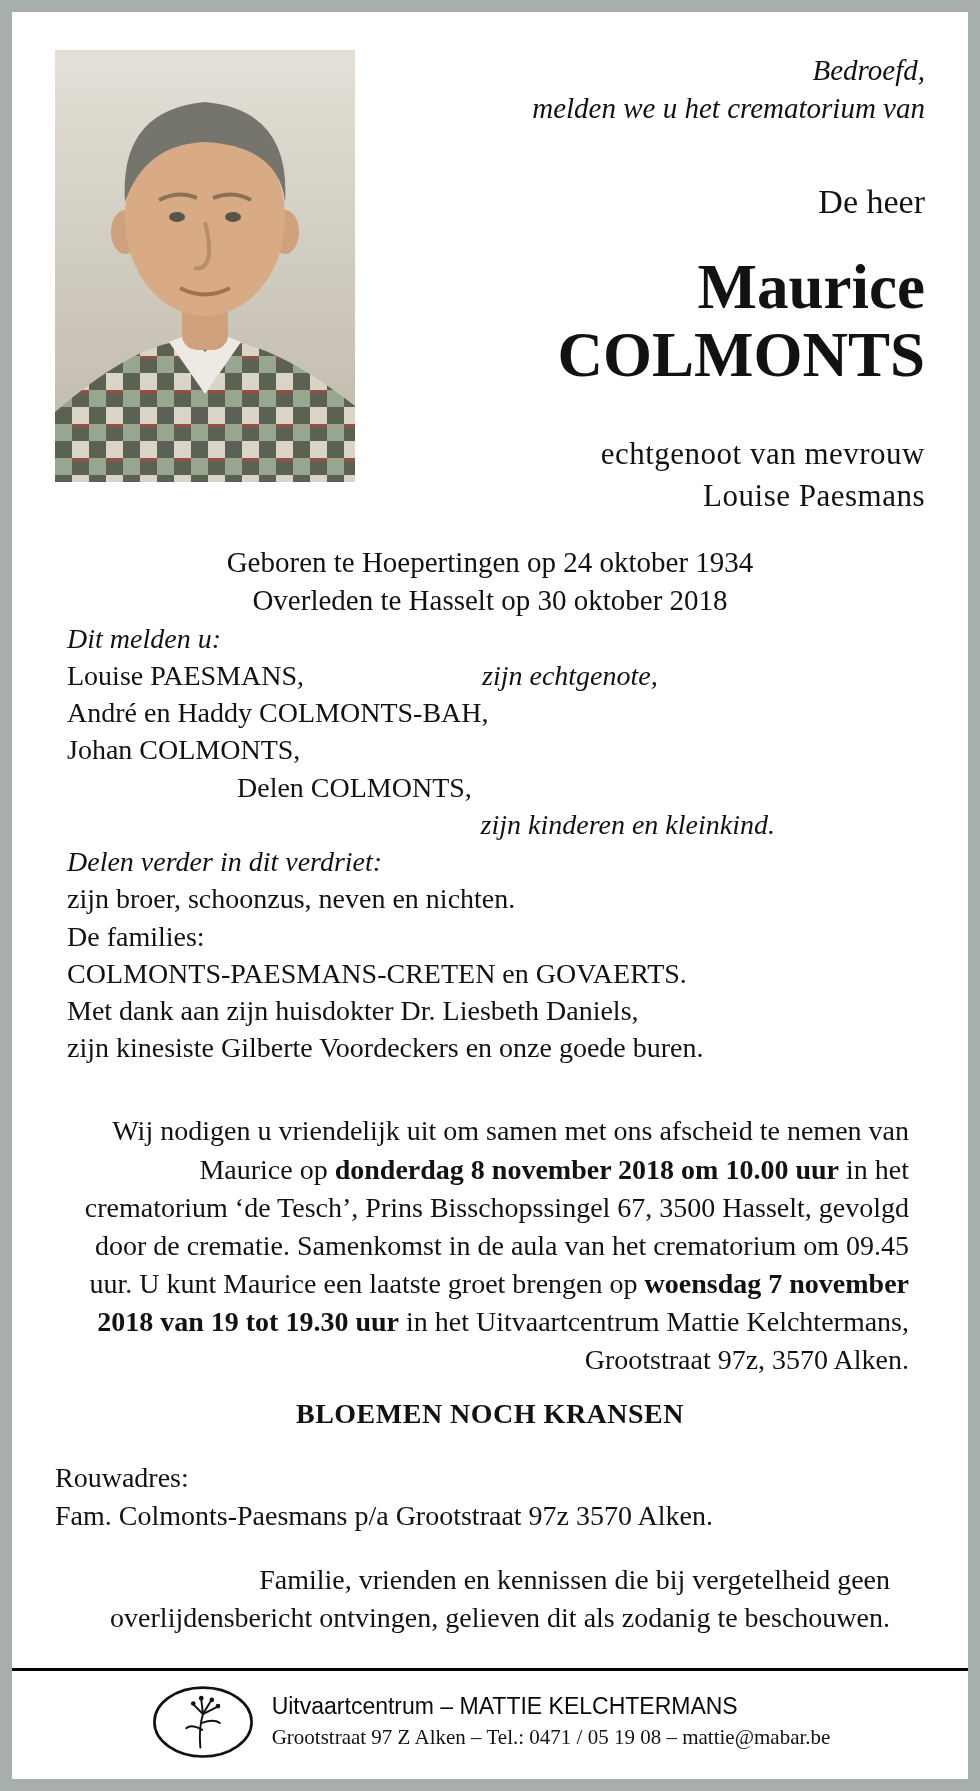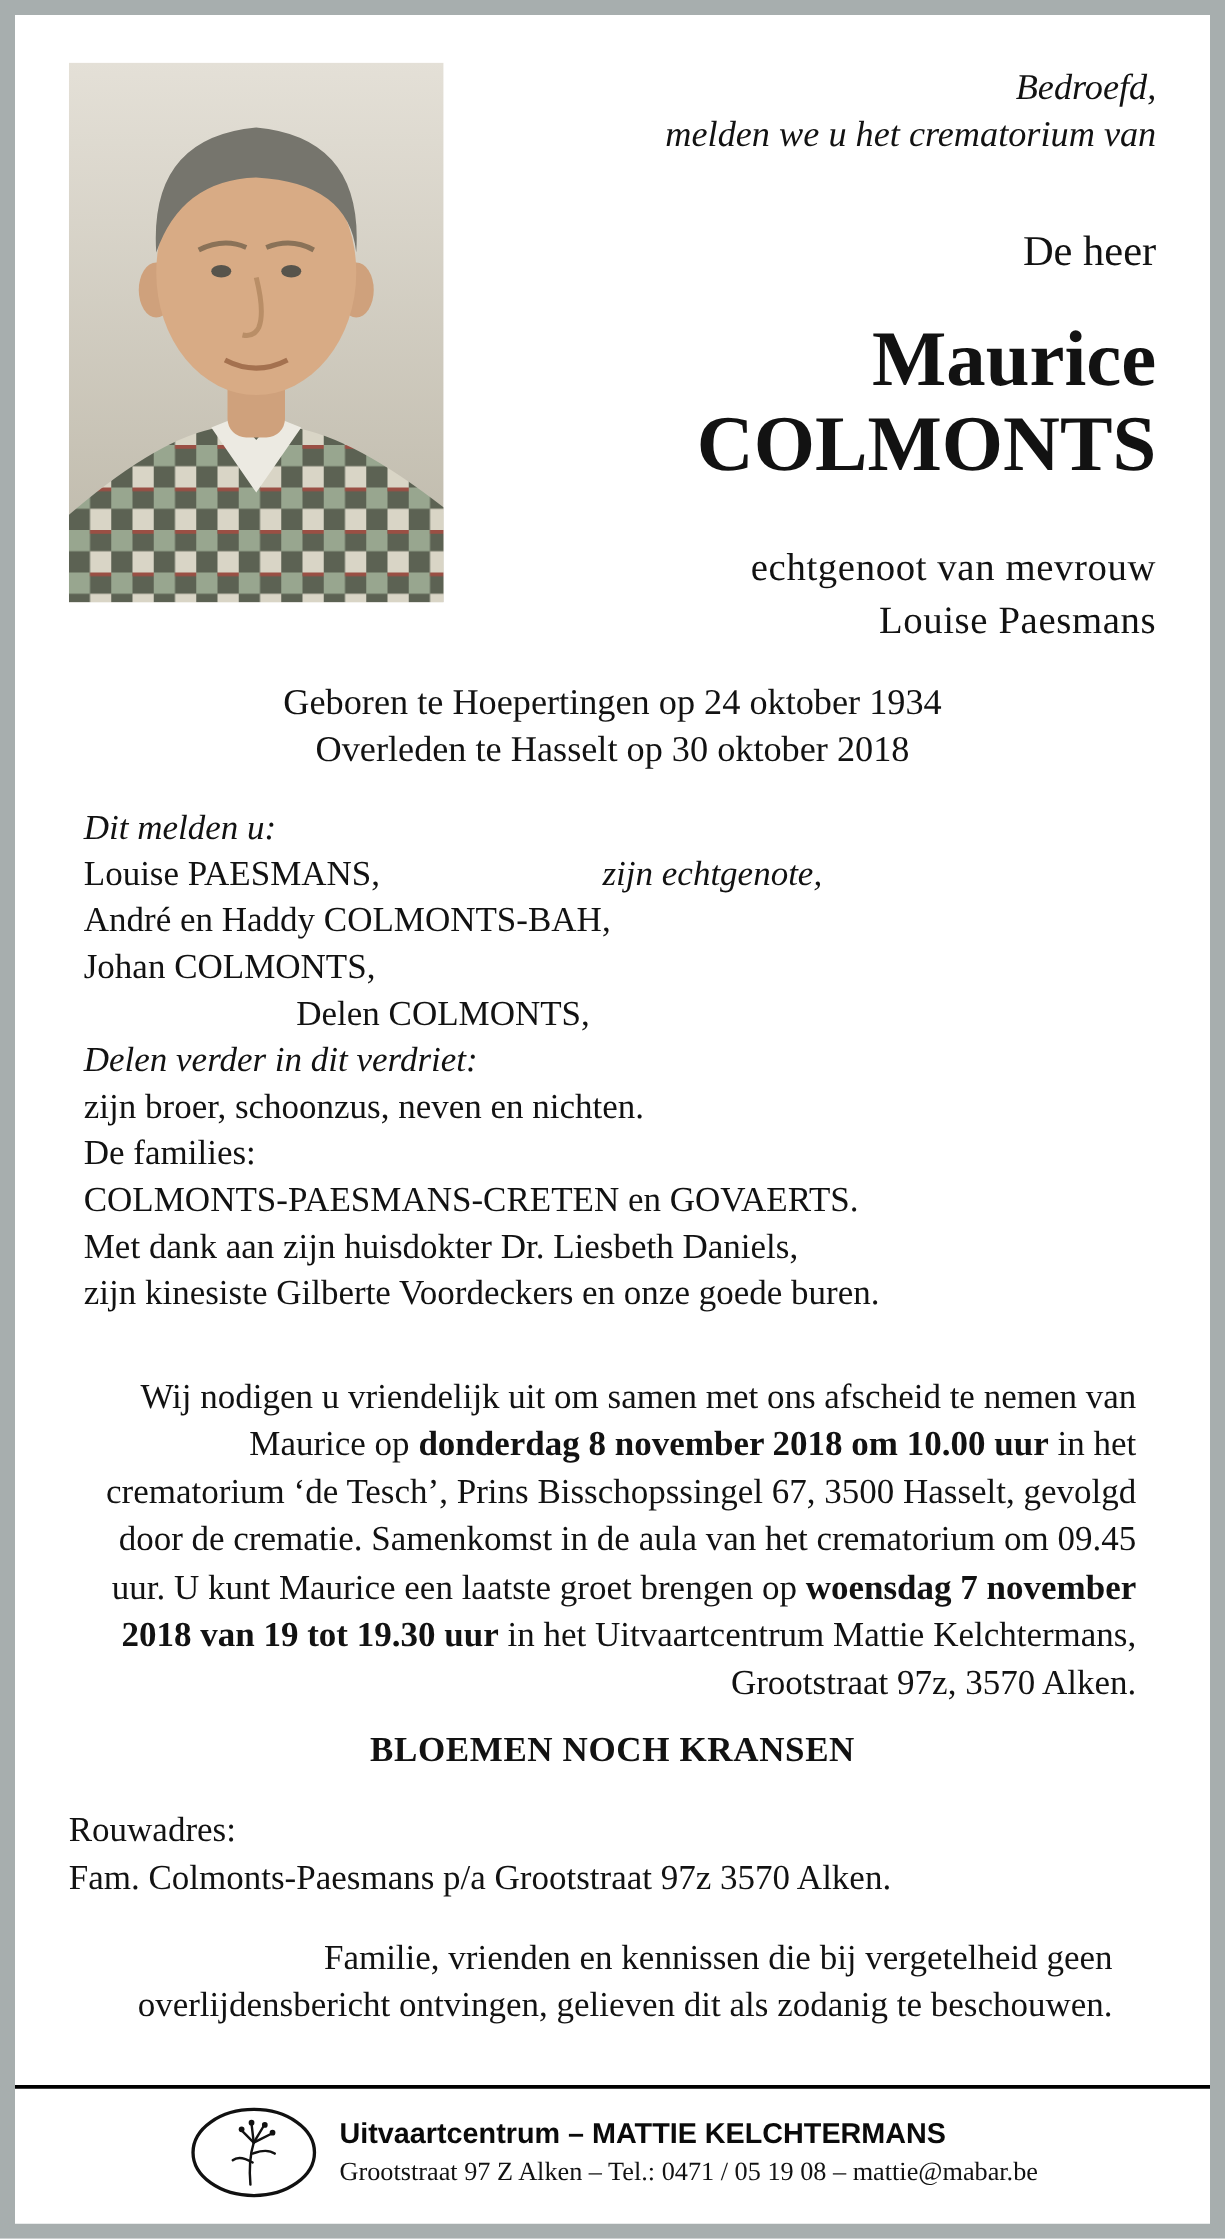--- a/index.html
+++ b/index.html
@@ -20,21 +20,21 @@
   .header-right { flex:1; display:flex; flex-direction:column; text-align:right; }
   .intro { font-style:italic; font-size:29px; line-height:1.3; margin-top:2px; }
   .salutation { font-size:34px; margin-top:56px; }
   .deceased-name { margin-top:32px; font-weight:bold; font-size:63px; line-height:1.08; }
   .spouse { margin-top:44px; font-size:31px; line-height:1.35; letter-spacing:0.5px; }
 
   
   .vitals { text-align:center; font-size:29px; line-height:1.32; margin-top:26px; }
 
   
-  .announcers { font-size:28px; line-height:1.33; margin-top:24px; padding-left:12px; }
+  .announcers { font-size:28px; line-height:1.33; padding-left:12px; }
   .it { font-style:italic; }
   .row-wife { display:flex; }
   .row-wife .wife-name { display:inline-block; width:415px; }
   .indented { padding-left:170px; }
   .right-note { text-align:right; padding-right:150px; font-style:italic; }
 
   
   .ceremony { margin-top:30px; text-align:center; font-size:28px; line-height:1.36; }
   .ceremony .body-par { max-width:880px; margin:0 auto; }
   .no-flowers { font-weight:bold; letter-spacing:0.5px; margin-top:2px; }
@@ -51,21 +51,21 @@
     margin:28px -43px 0 -43px;
     border-top:3px solid #000;
     padding:10px 0 16px 0;
     display:flex; align-items:center; justify-content:center; gap:16px;
   }
   .footer { margin-top:auto; }
   .logo { width:106px; height:82px; flex:0 0 auto; }
   .footer-text { text-align:left; }
   .footer-name {
     font-family:"Liberation Sans", sans-serif;
-    font-weight:bold; font-size:23px; line-height:1.3; color:#0a0a0a;
+    font-weight:normal; font-size:23px; line-height:1.3; color:#0a0a0a;
   }
   .footer-details { font-size:21px; line-height:1.3; margin-top:2px; }
 
   b { font-weight:bold; }
 </style>
 </head>
 <body>
 
 <div class="page">
   <div class="sheet">
@@ -126,20 +126,21 @@
 
     <div class="announcers">
       <div class="it">Dit melden u:</div>
       <div class="row-wife">
         <span class="wife-name">Louise PAESMANS,</span>
         <span class="it">zijn echtgenote,</span>
       </div>
       <div>André en Haddy COLMONTS-BAH,</div>
       <div>Johan COLMONTS,</div>
       <div class="indented">Delen COLMONTS,</div>
+      <div class="right-note">zijn kinderen en kleinkind.</div>
       <div class="it">Delen verder in dit verdriet:</div>
       <div>zijn broer, schoonzus, neven en nichten.</div>
       <div>De families:</div>
       <div>COLMONTS-PAESMANS-CRETEN en GOVAERTS.</div>
       <div>Met dank aan zijn huisdokter Dr. Liesbeth Daniels,</div>
       <div>zijn kinesiste Gilberte Voordeckers en onze goede buren.</div>
     </div>
 
     <div class="ceremony">
       <p class="body-par" style="margin:16px;text-align:right;">

